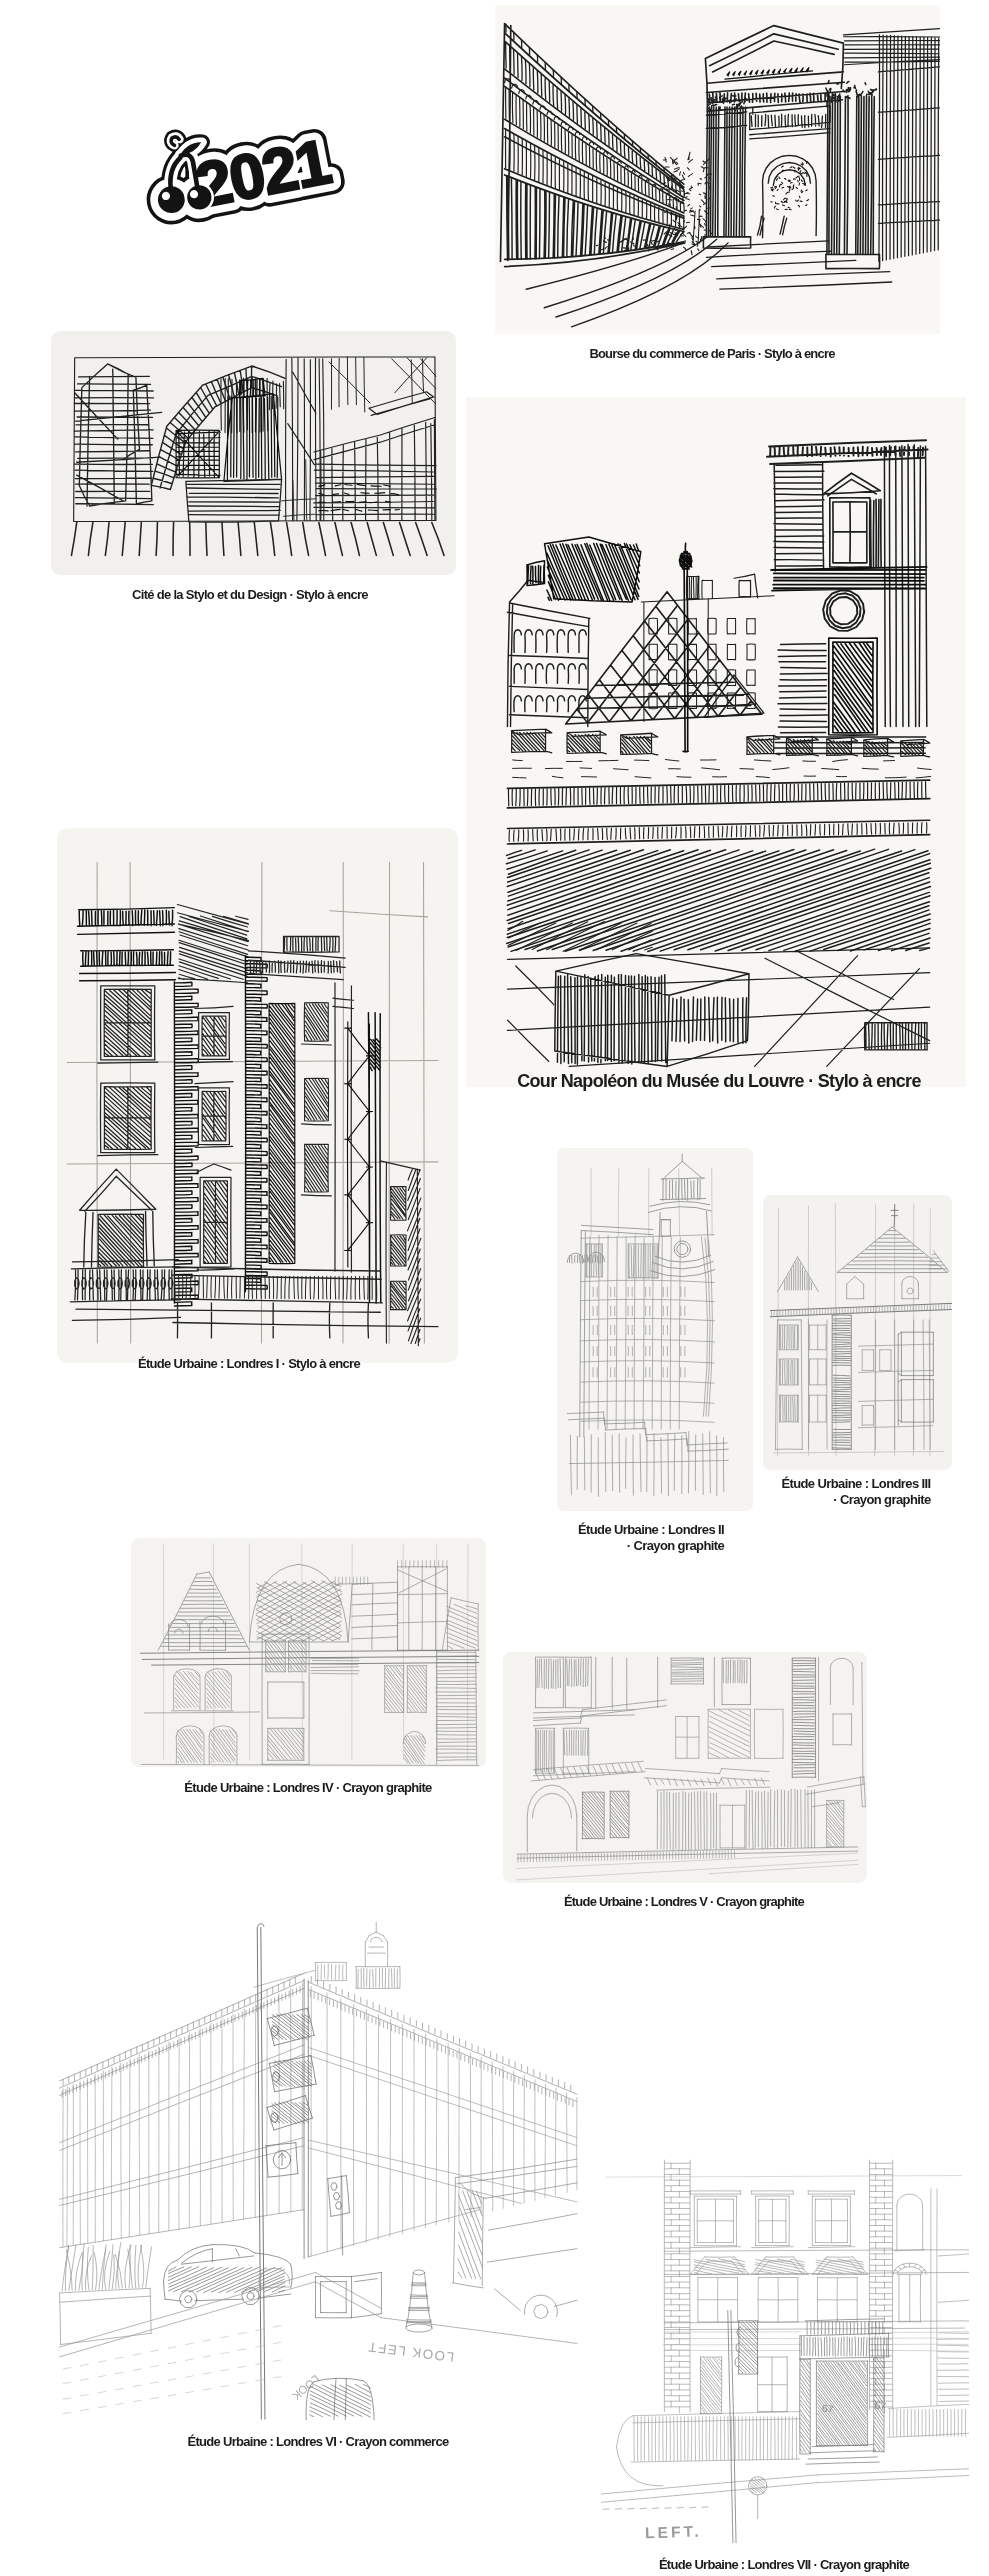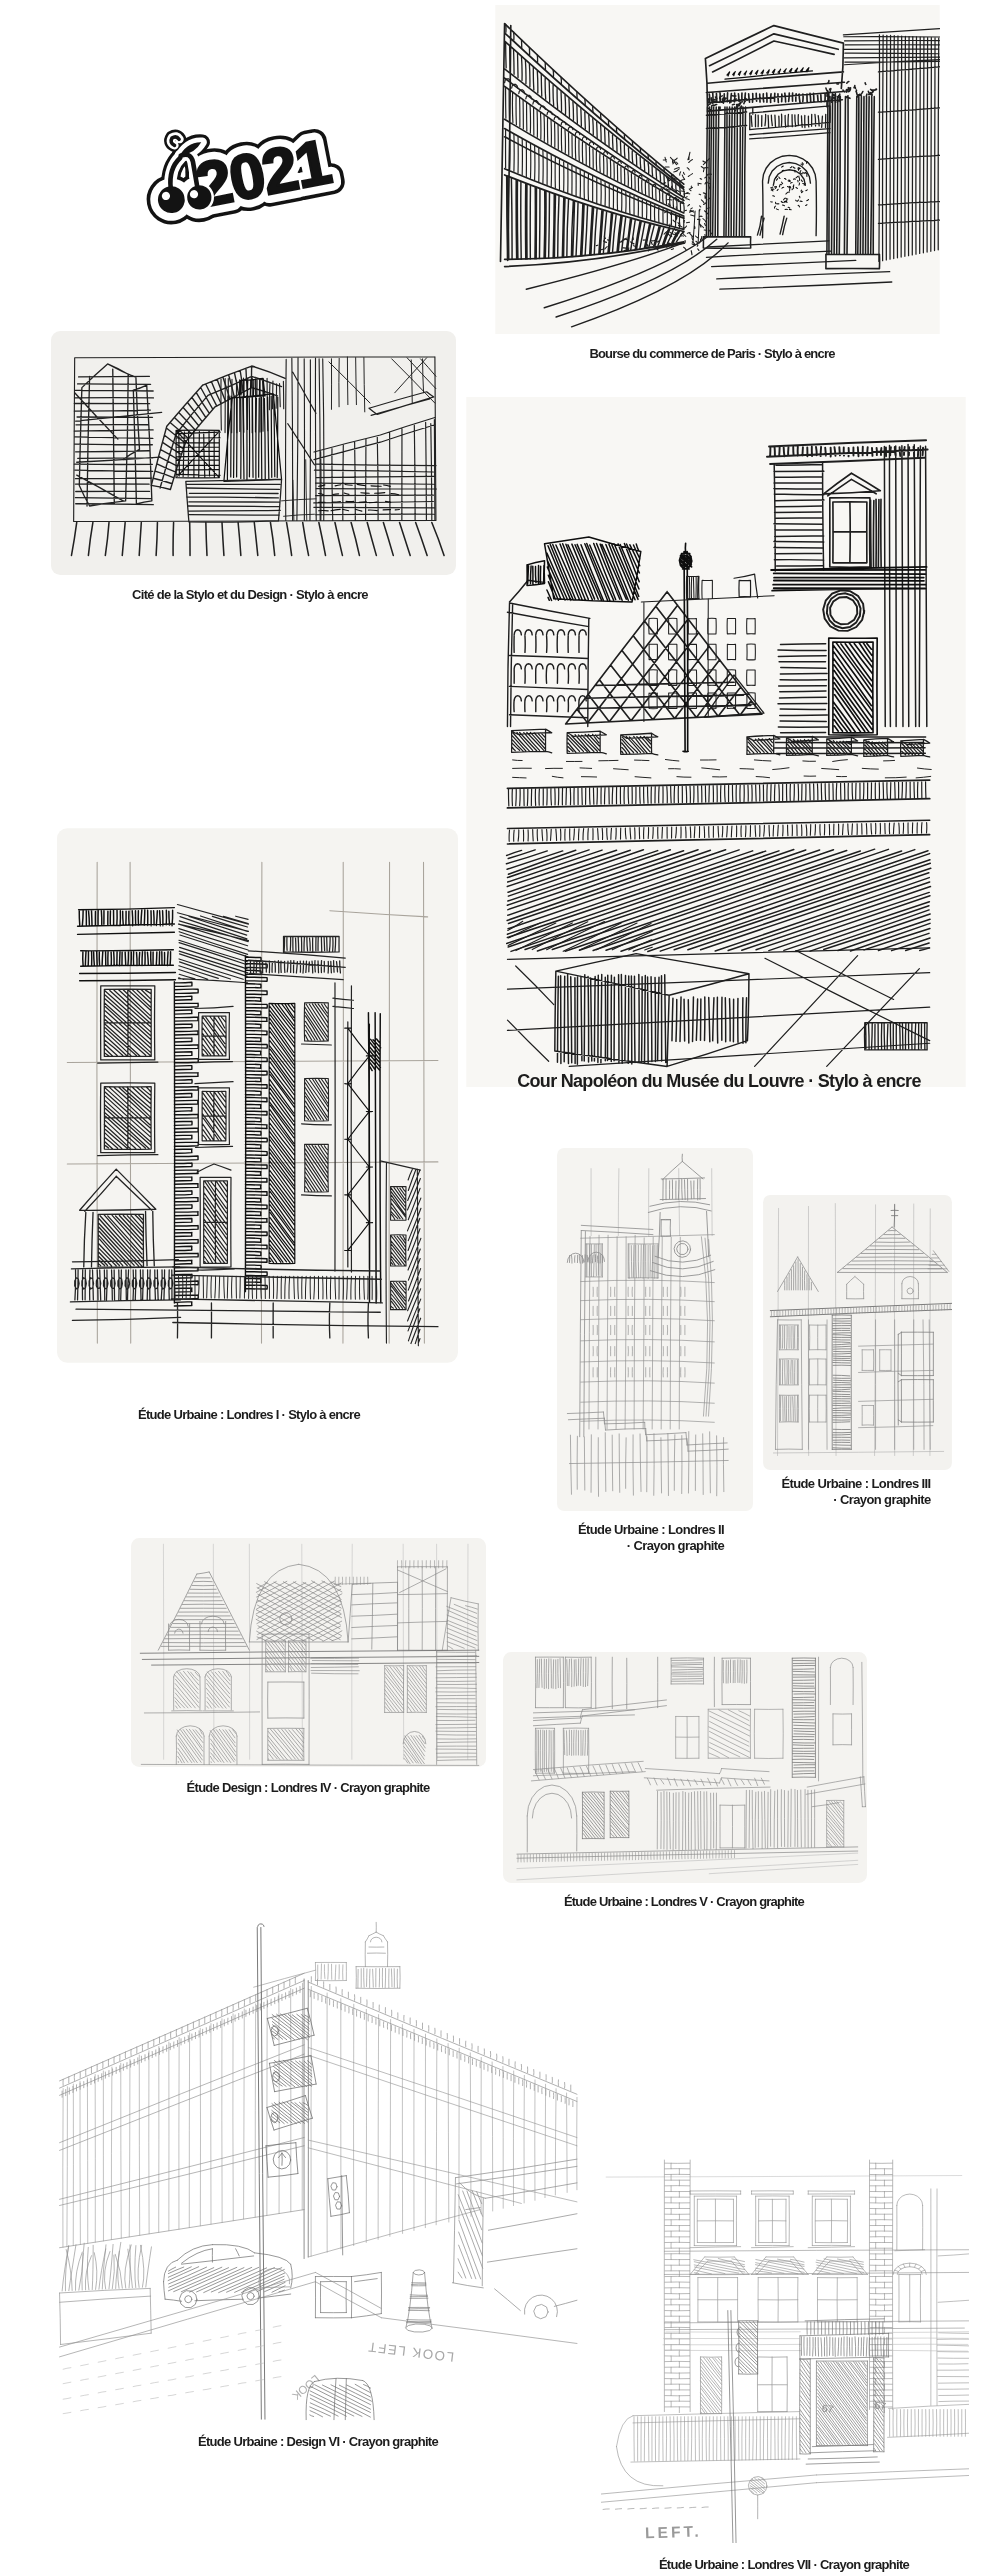--- a/index.html
+++ b/index.html
@@ -361,21 +361,21 @@
 <g>
       <path d="M225 852Q426.5 857.9 628 860M223 868Q426.5 872.2 630 876M222 914Q427 918.7 632 922" fill="none" stroke="#242424" stroke-width="2.60" stroke-linecap="round"></path>
       <path d="M228 870Q228.9 891 229.4 912M236 870Q237.5 891 236.5 912.1M244 870Q245.1 891.1 243.8 912.1M252 870Q250.6 891.1 250.9 912.2M260 870Q259.9 891.1 258.8 912.3M268 870Q268 891.2 268.1 912.3M276 870Q276.3 891.2 274.6 912.4M284 870Q284.5 891.2 284.5 912.4M292 870Q291.4 891.3 290.8 912.5M300 870Q298.5 891.3 299.6 912.6M308 870Q308.2 891.3 306.6 912.6M316 870Q315.2 891.3 314.7 912.7M324 870Q324 891.4 325.4 912.8M332 870Q331.3 891.4 330.8 912.8M340 870Q338.5 891.4 339.6 912.9M348 870Q348 891.5 348.6 913M356 870Q355.8 891.5 355.3 913M364 870Q364.4 891.5 364.1 913.1M372 870Q373.2 891.6 372.2 913.2M380 870Q378.6 891.6 379.8 913.2M388 870Q387.8 891.6 387.7 913.3M396 870Q395.6 891.7 396.8 913.3M404 870Q404.7 891.7 404.7 913.4M412 870Q413.1 891.7 412.6 913.5M420 870Q421.4 891.8 420.4 913.5M428 870Q428.4 891.8 427.1 913.6M436 870Q435.2 891.8 435.6 913.7M444 870Q442.3 891.8 442.6 913.7M452 870Q450.2 891.9 450.8 913.8M460 870Q460.4 891.9 461.3 913.9M468 870Q467.4 892 469 913.9M476 870Q475 892 475.8 914M484 870Q482.6 892 482.6 914M492 870Q491.5 892.1 492.4 914.1M500 870Q500.6 892.1 498.9 914.2M508 870Q507.8 892.1 508.1 914.2M516 870Q517.1 892.1 516.6 914.3M524 870Q522.9 892.2 524.2 914.4M532 870Q530.8 892.2 531.3 914.4M540 870Q540.2 892.3 541.4 914.5M548 870Q548.1 892.3 547.8 914.6M556 870Q556.9 892.3 555.9 914.6M564 870Q563.9 892.4 562.7 914.7M572 870Q570.5 892.4 571 914.8M580 870Q578.8 892.4 579.6 914.8M588 870Q587.1 892.4 588.2 914.9M596 870Q596 892.5 597.2 914.9M604 870Q604.6 892.5 603.8 915M612 870Q612.6 892.5 612.2 915.1M620 870Q621.7 892.5 621 915.1" fill="none" stroke="#242424" stroke-width="1.95" stroke-linecap="round"></path>
     </g>
 
 <g>
       <path d="M234 922Q234.6 956 234 990M300 922Q300.3 956 300 990M420 922Q419.8 956 420 990M530 922Q528.3 956 530 990M605 922Q603.2 956 605 990M37 934Q332.5 936.4 628 940M30 956Q135 954.5 240 950M225 960Q482.5 965.5 740 968" fill="none" stroke="#242424" stroke-width="2.60" stroke-linecap="round"></path>
     </g>
 </svg>
 
-<div class="cap" style="left:249px;top:1407px;font-size:13px;letter-spacing:-0.7px">Étude Urbaine : Londres I · Stylo à encre</div>
+<div class="cap" style="left:249px;top:1356px;font-size:13px;letter-spacing:-0.7px">Étude Urbaine : Londres I · Stylo à encre</div>
 
 <svg style="position:absolute;left:557px;top:1148px" width="196" height="363" viewBox="0 0 380 704">
 
 <rect x="0" y="0" width="380" height="704" rx="14" fill="#f5f4f1"></rect>
 
 <g>
       <path d="M66 40Q65.9 105 66.1 170M120 40Q118.8 105 118.8 170M178 40Q177.4 105 177.9 170M236 40Q236.6 105 237.7 170M300 40Q300.3 105 300.8 170" fill="none" stroke="#b5b5b5" stroke-width="1.2" stroke-linecap="round"></path>
     </g>
 
 <g>
@@ -521,21 +521,21 @@
 
 <g>
       <path d="M593.5 221.4Q630.9 222.4 668.3 222.2M592.6 229.8Q632.2 229.4 671.9 228.7M594.7 235.7Q632 236.1 669.3 236.4M593.7 242.2Q632 242.2 670.3 242.9M592.7 250.4Q631.4 250.2 670.1 250.1M594.7 258Q632.2 256.2 669.7 256.4M594.3 263.8Q632.5 263.5 670.8 263.8M593 271.7Q632.1 271.3 671.2 270.6M593.8 278.5Q631.2 279.2 668.5 278.1M595.6 284.5Q633.6 285 671.6 284.2M592.4 291.4Q631.6 291 670.7 292.4M592.4 299Q631.9 299.9 671.5 298.9M595.1 306.4Q632 306 668.9 305.8M593.3 312.6Q631.1 312 668.9 312.5M595.5 320.1Q632.5 320.7 669.5 320.6M592.6 327.9Q632.2 327.4 671.8 327.7M595.3 333.1Q632.9 333.8 670.6 333.8M594.2 341.6Q633 342.6 671.8 341.7M593.4 347Q632.5 347 671.6 348.6M594 218Q594 329 594 440M670 218Q671.1 329 672 440" fill="none" stroke="#8a8a8a" stroke-width="1.3" stroke-linecap="round"></path>
     </g>
 
 <g>
       <path d="M88 385L90.1 377.3L95.9 370.9L104.7 366.5L115 365L125.3 366.5L134.1 370.9L139.9 377.3L142 385M88 385Q88.9 412.5 88 440M142 385Q141.7 412.5 142 440M133.4 371.5Q135.9 376.3 138.4 381.1M125.7 372.9Q132.5 380.6 138.6 388.8M120.5 372.6Q129.9 385.3 139.8 397.6M113.5 371.7Q126.4 388.8 138.1 406.7M107.4 371.4Q124.2 392.2 139.7 414.1M101.3 372.2Q120.3 397.8 138.6 423.9M96 372.2Q117.1 401.9 138.7 431.4M90 373Q113.7 404.2 136.4 436.1M90.9 382.5Q109.4 409.9 128.9 436.6M91.9 390.9Q107.9 413.1 123.2 435.7M91 398.5Q104.8 417.3 118.1 436.5M91.2 408.5Q101.2 422 110.5 436M90.9 415.8Q98.1 425.9 103.8 436.8M90.8 424.3Q95.4 430.3 99 436.9M91.9 434Q93 434.9 92.4 436.2M152 385L154.1 377.3L159.9 370.9L168.7 366.5L179 365L189.3 366.5L198.1 370.9L203.9 377.3L206 385M152 385Q152 412.5 152 440M206 385Q205.5 412.5 206 440M197.4 372.4Q200.6 376 203.5 379.9M190.7 372.5Q196.3 380.5 202.1 388.4M184.1 372.9Q192.8 385.7 202.3 398M178.6 372.7Q191.1 389 203.1 405.5M171.7 371.8Q187.9 393.5 203.2 415.9M165.7 372.4Q185 397.8 203.8 423.5M160.5 372.4Q180.9 402.4 202.3 431.7M154.1 374.3Q177.8 404.3 200.4 435M155.8 381.8Q174.8 409.3 194.1 436.6M154.5 390.7Q170.5 413.4 187.6 435.3M155.4 399.3Q168.2 417.7 180.6 436.4M154.5 408.9Q165.2 421.8 175 435.2M155 417.6Q162.2 426.5 169.8 435M154.3 424.5Q157.4 430.8 162.1 436M155.9 434.6Q156.9 435.3 156.3 436.4M529 400L530.7 390.8L535.4 383L542.6 377.8L551 376L559.4 377.8L566.6 383L571.3 390.8L573 400M566.3 385Q567.8 388.4 570.5 391M560 383.4Q565.1 391.7 571 399.5M554.5 384.1Q563.8 395.6 572 408M549.4 384.8Q560.3 399.7 571.2 414.6M544 383.7Q557 403.7 570.5 423.4M537.8 384.5Q554.3 407.1 570 430.3M532.1 384.7Q550.3 412.2 570.1 438.6M531.3 389.8Q548.8 413.8 564.7 439M530.7 397Q544.7 417.4 559.1 437.6M530.1 405.3Q543.2 420.8 555 437.3M531 413.2Q540 425 548.4 437.2M531 420.9Q536.5 429.9 542.4 438.7M530.3 427.8Q534.9 431.9 537.9 437.3M594.1 354.6Q631.4 355.2 668.7 354.2M592.6 362.6Q631.6 362.4 670.7 361.9M593.3 369.4Q632.3 369.2 671.3 368.2M592.6 375.4Q631.2 376 669.9 376M594.9 382.1Q632.1 383.3 669.3 382.9M594.2 390.5Q632.3 391.3 670.5 390.3M595.8 397.6Q633.4 396.5 671 396.3M594.8 404.7Q632.6 404.3 670.3 404.5M592.7 410.2Q631.7 410.2 670.6 411M593.6 418.3Q632.1 417.4 670.6 418.2M595.6 425.8Q633.2 425.8 670.8 425.2M595.6 432.3Q633.3 430.7 671 431.1M20 440Q348 441.6 676 442M26 340Q138 339.8 250 338" fill="none" stroke="#8a8a8a" stroke-width="1.3" stroke-linecap="round"></path>
     </g>
 </svg>
 
-<div class="cap" style="left:308px;top:1780px;font-size:13px;letter-spacing:-0.7px">Étude Design : Londres IV · Crayon graphite</div>
+<div class="cap" style="left:308px;top:1780px;font-size:13px;letter-spacing:-0.7px">Étude Urbaine : Londres IV · Crayon graphite</div>
 
 <svg style="position:absolute;left:503px;top:1652px" width="364" height="231" viewBox="0 0 706 448">
 
 <rect x="0" y="0" width="706" height="448" rx="16" fill="#f4f3f0"></rect>
 
 <g>
       <path d="M63 10Q90 9.7 117 10M117 10Q117.7 59 117 108M117 108Q90 108.1 63 108M63 108Q63.8 59 63 10M121 10Q146 10.6 171 10M171 10Q171.9 59 171 108M171 108Q146 108.7 121 108M121 108Q120.3 59 121 10M66.6 14.7Q66.9 42 65.9 69.3M71.1 13.7Q70.6 41.3 69.7 68.9M74.6 13.6Q74.5 41.1 75.8 68.6M80.2 13.8Q79.7 42.4 80.1 71.1M84.3 14.2Q83.3 42.1 84.2 70M88.9 13Q88 42.1 88.4 71.2M93.1 13.4Q94 41.5 93.8 69.7M98.2 15Q97.3 42.8 97.2 70.5M102.3 15.2Q102.2 43.2 102.5 71.2M106.5 14.2Q106 41.6 107.3 69.1M110.6 12.6Q111.7 41 111.5 69.4M123.7 14.8Q125 39.9 124.8 65.1M128.9 14.2Q128 39.8 127.8 65.3M132.7 13.3Q133.9 40.3 133.3 67.4M138.2 15.3Q138.9 40.9 137.9 66.4M141.5 14.7Q141.7 40.2 142.6 65.6M146.7 13.5Q146.8 39.1 145.8 64.7M151.4 12.6Q150 38.8 150.6 65M155.9 13.3Q155.6 40.1 155.7 66.9M160.7 12.9Q161 40 160 67M165.3 12.8Q165.2 39 164.2 65.3M59 118Q157 115.1 255 112M59 128Q157 123.9 255 122M180 10Q179.4 60 180 110M212 10Q211.4 60 212 110M240 12Q240.4 61 240 110" fill="none" stroke="#8c8c8c" stroke-width="1.4" stroke-linecap="round"></path>
     </g>
 
 <g>
@@ -692,21 +692,21 @@
       <g transform="translate(500,880) rotate(140)">
         <text x="0" y="0" font-size="22" fill="#b0b0b0" font-family="Liberation Sans, sans-serif">LOOK</text>
       </g>
     </g>
 
 <g>
       <path d="M482 968Q480 902 498 894M498 894Q540 882 592 892M592 892Q612 898 614 968M540 888Q537.1 928 536 968M560 888Q559 928 558 968M593.5 899.7Q600.7 902.4 607.2 906.7M577.2 899.3Q591.6 908.2 606.9 915.5M560.4 900.5Q583.9 911.6 606.8 924M546.4 901Q577.6 916.6 608.9 932.1M530.2 900.3Q568.8 919.3 607.1 938.8M513.6 900.7Q560.8 923.3 607 947.6M498.5 900.1Q552.2 927.9 606.9 954M489.6 903Q548.6 932.1 606.8 963M489.5 912Q539.7 937.5 590.5 961.7M489.6 919.2Q532.4 939.5 574.6 961M490.1 926.4Q525 943.9 560 961.2M489.9 935.3Q517.4 947.3 544.1 961.1M489 943.2Q509.2 951.9 529.2 961.2M489.5 950.4Q502.1 955.7 513.9 962.5M488.9 958.7Q492.4 961 496.6 961.9" fill="none" stroke="#6f6f6f" stroke-width="1.4" stroke-linecap="round"></path>
     </g>
 </svg>
 
-<div class="cap" style="left:318px;top:2434px;font-size:13px;letter-spacing:-0.7px">Étude Urbaine : Design VI · Crayon graphite</div>
+<div class="cap" style="left:318px;top:2434px;font-size:13px;letter-spacing:-0.7px">Étude Urbaine : Londres VI · Crayon commerce</div>
 
 <svg style="position:absolute;left:601px;top:2158px" width="368" height="385" viewBox="0 0 714 747">
 
 <g>
       <path d="M10 37Q355 36.1 700 34" fill="none" stroke="#c0c0c0" stroke-width="1.1" stroke-linecap="round"></path>
     </g>
 
 <g>
       <path d="M123 4Q122.6 248 123 492M173 4Q171.7 248 173 492M124 10Q148 10.8 172 10M136 10Q135.4 15.5 136 21M124 21Q148 20.3 172 21M152 21Q152.2 26.5 152 32M124 32Q148 31.4 172 32M136 32Q135.8 37.5 136 43M124 43Q148 43 172 43M152 43Q152.7 48.5 152 54M124 54Q148 53.2 172 54M136 54Q136.1 59.5 136 65M124 65Q148 65.2 172 65M152 65Q152.2 70.5 152 76M124 76Q148 75.9 172 76M136 76Q135.8 81.5 136 87M124 87Q148 87.4 172 87M152 87Q151.7 92.5 152 98M124 98Q148 97.8 172 98M136 98Q136.5 103.5 136 109M124 109Q148 109.7 172 109M152 109Q152.7 114.5 152 120M124 120Q148 119.5 172 120M136 120Q136.5 125.5 136 131M124 131Q148 131.2 172 131M152 131Q151.8 136.5 152 142M124 142Q148 141.3 172 142M136 142Q136 147.5 136 153M124 153Q148 153.1 172 153M152 153Q151.7 158.5 152 164M124 164Q148 163.2 172 164M136 164Q135.6 169.5 136 175M124 175Q148 174.6 172 175M152 175Q152.2 180.5 152 186M124 186Q148 185.3 172 186M136 186Q135.5 191.5 136 197M124 197Q148 197.2 172 197M152 197Q151.5 202.5 152 208M124 208Q148 208 172 208M136 208Q136.6 213.5 136 219M124 219Q148 218.8 172 219M152 219Q152.7 224.5 152 230M124 230Q148 229.3 172 230M136 230Q135.5 235.5 136 241M124 241Q148 240.1 172 241M152 241Q152.2 246.5 152 252M124 252Q148 251.2 172 252M136 252Q135.6 257.5 136 263M124 263Q148 263.9 172 263M152 263Q152.7 268.5 152 274M124 274Q148 273.8 172 274M136 274Q135.2 279.5 136 285M124 285Q148 284.6 172 285M152 285Q152.3 290.5 152 296M124 296Q148 296.9 172 296M136 296Q135.3 301.5 136 307M124 307Q148 306.8 172 307M152 307Q151.7 312.5 152 318M124 318Q148 318.5 172 318M136 318Q136.2 323.5 136 329M124 329Q148 328.1 172 329M152 329Q152.2 334.5 152 340M124 340Q148 340.3 172 340M136 340Q135.3 345.5 136 351M124 351Q148 350.9 172 351M152 351Q152.1 356.5 152 362M124 362Q148 361.8 172 362M136 362Q135.8 367.5 136 373M124 373Q148 372.1 172 373M152 373Q151.3 378.5 152 384M124 384Q148 384.8 172 384M136 384Q136.8 389.5 136 395M124 395Q148 394.1 172 395M152 395Q152.3 400.5 152 406M124 406Q148 405.4 172 406M136 406Q135.6 411.5 136 417M124 417Q148 417.7 172 417M152 417Q151.9 422.5 152 428M124 428Q148 428.8 172 428M136 428Q136.4 433.5 136 439M124 439Q148 438.5 172 439M152 439Q152.2 444.5 152 450M124 450Q148 449.9 172 450M136 450Q136.5 455.5 136 461M124 461Q148 461.8 172 461M152 461Q151.6 466.5 152 472M124 472Q148 471.6 172 472M136 472Q136.4 477.5 136 483M124 483Q148 482.6 172 483M152 483Q152.2 488.5 152 494" fill="none" stroke="#8f8f8f" stroke-width="1.2" stroke-linecap="round"></path>
     </g>

